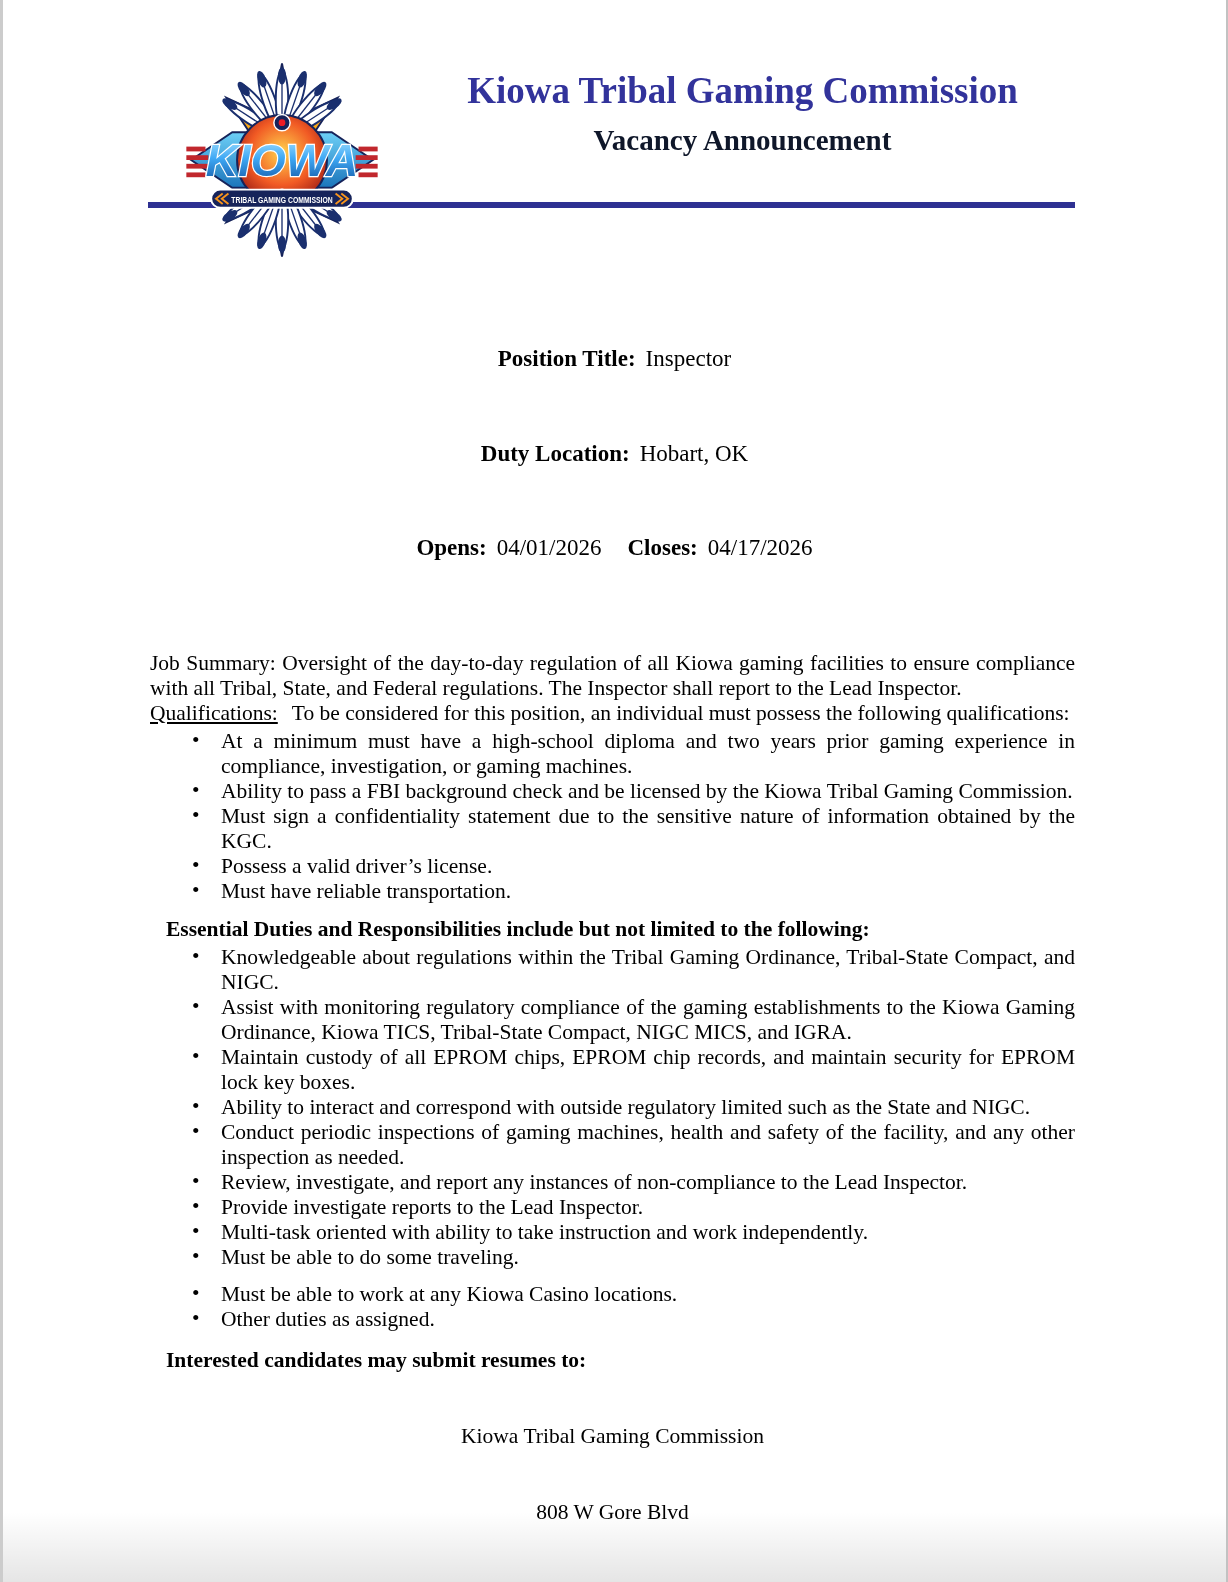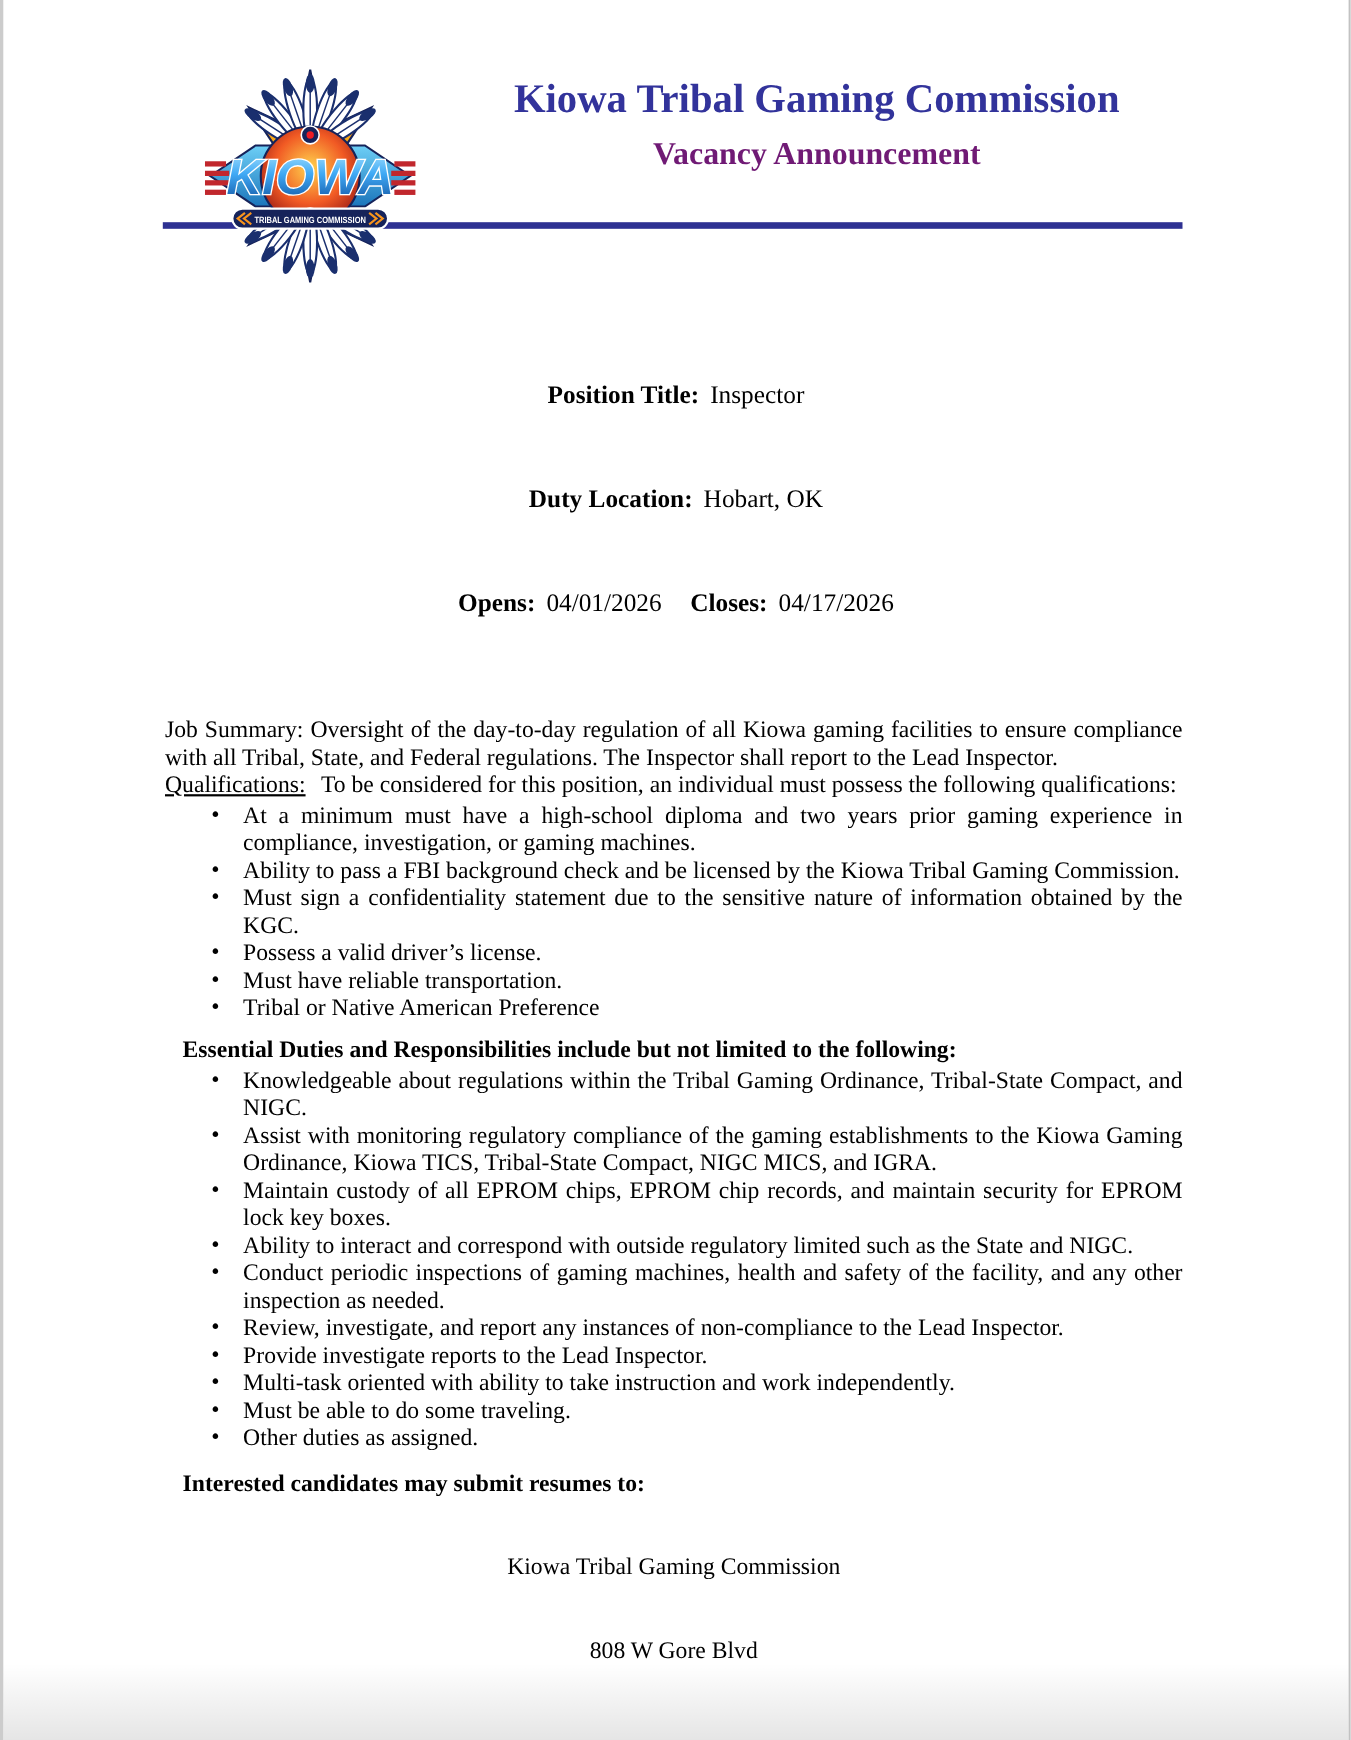--- a/index.html
+++ b/index.html
@@ -15,21 +15,21 @@
     position:absolute; left:0; right:0; bottom:0; height:70px;
     background:linear-gradient(to bottom, rgba(0,0,0,0) 0%, rgba(0,0,0,0.10) 100%);
     pointer-events:none;
   }
 
   
   .header { position:relative; height:272px; }
   .logo-wrap { position:absolute; left:182px; top:50px; width:194px; height:220px; z-index:2; }
   .title-block { position:absolute; left:408px; right:152px; top:70px; text-align:center; z-index:1; }
   .title-block h1 { margin:0; font-size:37px; line-height:42px; font-weight:bold; color:#32339b; }
-  .title-block h2 { margin:12px 0 0 0; font-size:29px; line-height:32px; font-weight:bold; color:#701a75; }
+  .title-block h2 { margin:12px 0 0 0; font-size:29px; line-height:32px; font-weight:bold; color:#0f172a; }
   .divider { position:absolute; left:145px; top:202px; width:927px; height:6px; background:#2e3192; z-index:0; }
 
   
   .position-info { margin-top:8px; text-align:center; font-size:23px; line-height:31.5px; white-space:pre-wrap; }
   .position-info .lbl { font-weight:bold; }
   .position-info .val { margin-left:10px; }
   .position-info .gap { display:inline-block; width:26px; }
 
   
   .doc-body { margin:0 151px 0 147px; font-size:21.5px; line-height:25px; }
@@ -153,35 +153,35 @@
     <p class="para summary"><span class="lbl">Job Summary:</span> <span>Oversight of the day-to-day regulation of all Kiowa gaming facilities to ensure compliance with all Tribal, State, and Federal regulations. The Inspector shall report to the Lead Inspector.</span></p>
 
     <p class="para quals-intro"><span class="lbl">Qualifications:</span><span class="txt">To be considered for this position, an individual must possess the following qualifications:</span></p>
 
     <ul class="bullets">
         <li class="">At a minimum must have a high-school diploma and two years prior gaming experience in compliance, investigation, or gaming machines.</li>
         <li class="">Ability to pass a FBI background check and be licensed by the Kiowa Tribal Gaming Commission.</li>
         <li class="">Must sign a confidentiality statement due to the sensitive nature of information obtained by the KGC.</li>
         <li class="">Possess a valid driver’s license.</li>
         <li class="">Must have reliable transportation.</li>
-        <li class="">Tribal or Native American Preference</li>
       </ul>
 
     <h3 class="section-heading">Essential Duties and Responsibilities include but not limited to the following:</h3>
 
     <ul class="bullets">
         <li class="">Knowledgeable about regulations within the Tribal Gaming Ordinance, Tribal-State Compact, and NIGC.</li>
         <li class="">Assist with monitoring regulatory compliance of the gaming establishments to the Kiowa Gaming Ordinance, Kiowa TICS, Tribal-State Compact, NIGC MICS, and IGRA.</li>
         <li class="">Maintain custody of all EPROM chips, EPROM chip records, and maintain security for EPROM lock key boxes.</li>
         <li class="">Ability to interact and correspond with outside regulatory limited such as the State and NIGC.</li>
         <li class="">Conduct periodic inspections of gaming machines, health and safety of the facility, and any other inspection as needed.</li>
         <li class="">Review, investigate, and report any instances of non-compliance to the Lead Inspector.</li>
         <li class="">Provide investigate reports to the Lead Inspector.</li>
         <li class="">Multi-task oriented with ability to take instruction and work independently.</li>
         <li class="">Must be able to do some traveling.</li>
+        <li class="gap-before">Must be able to work at any Kiowa Casino locations.</li>
         <li class="">Other duties as assigned.</li>
       </ul>
 
     <h3 class="section-heading contact-heading">Interested candidates may submit resumes to:</h3>
 
     <div class="contact-block">
       <span class="line">Kiowa Tribal Gaming Commission</span>
       <span class="line">808 W Gore Blvd</span>
       
       

